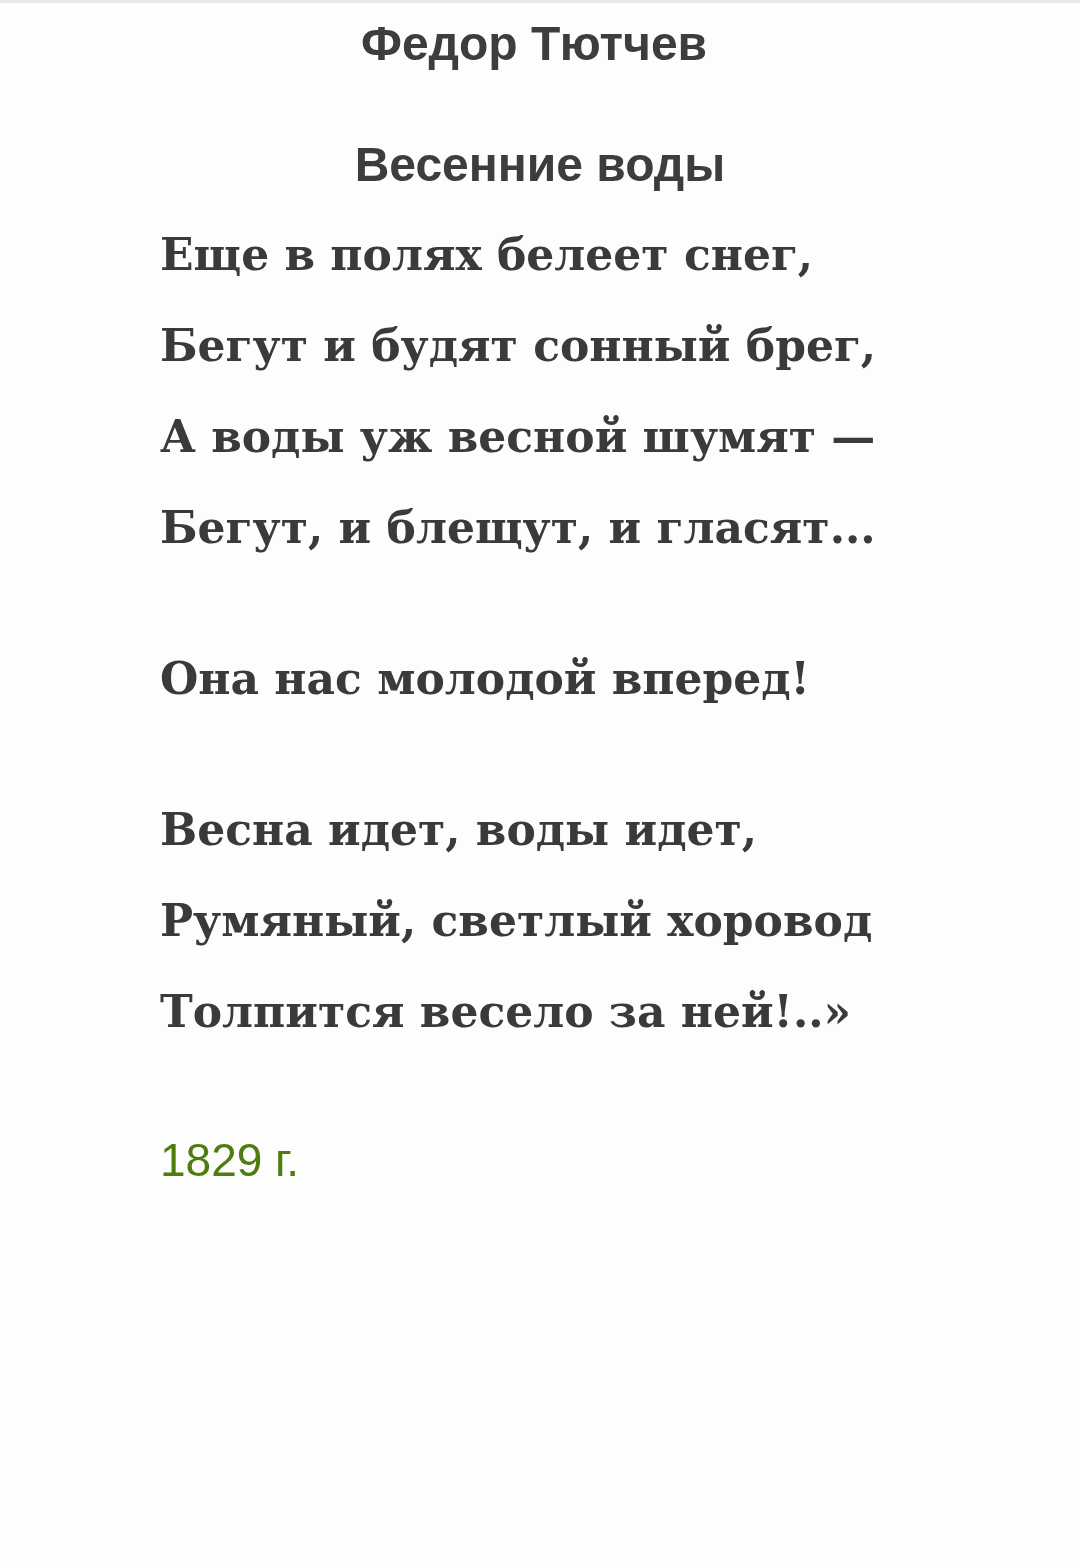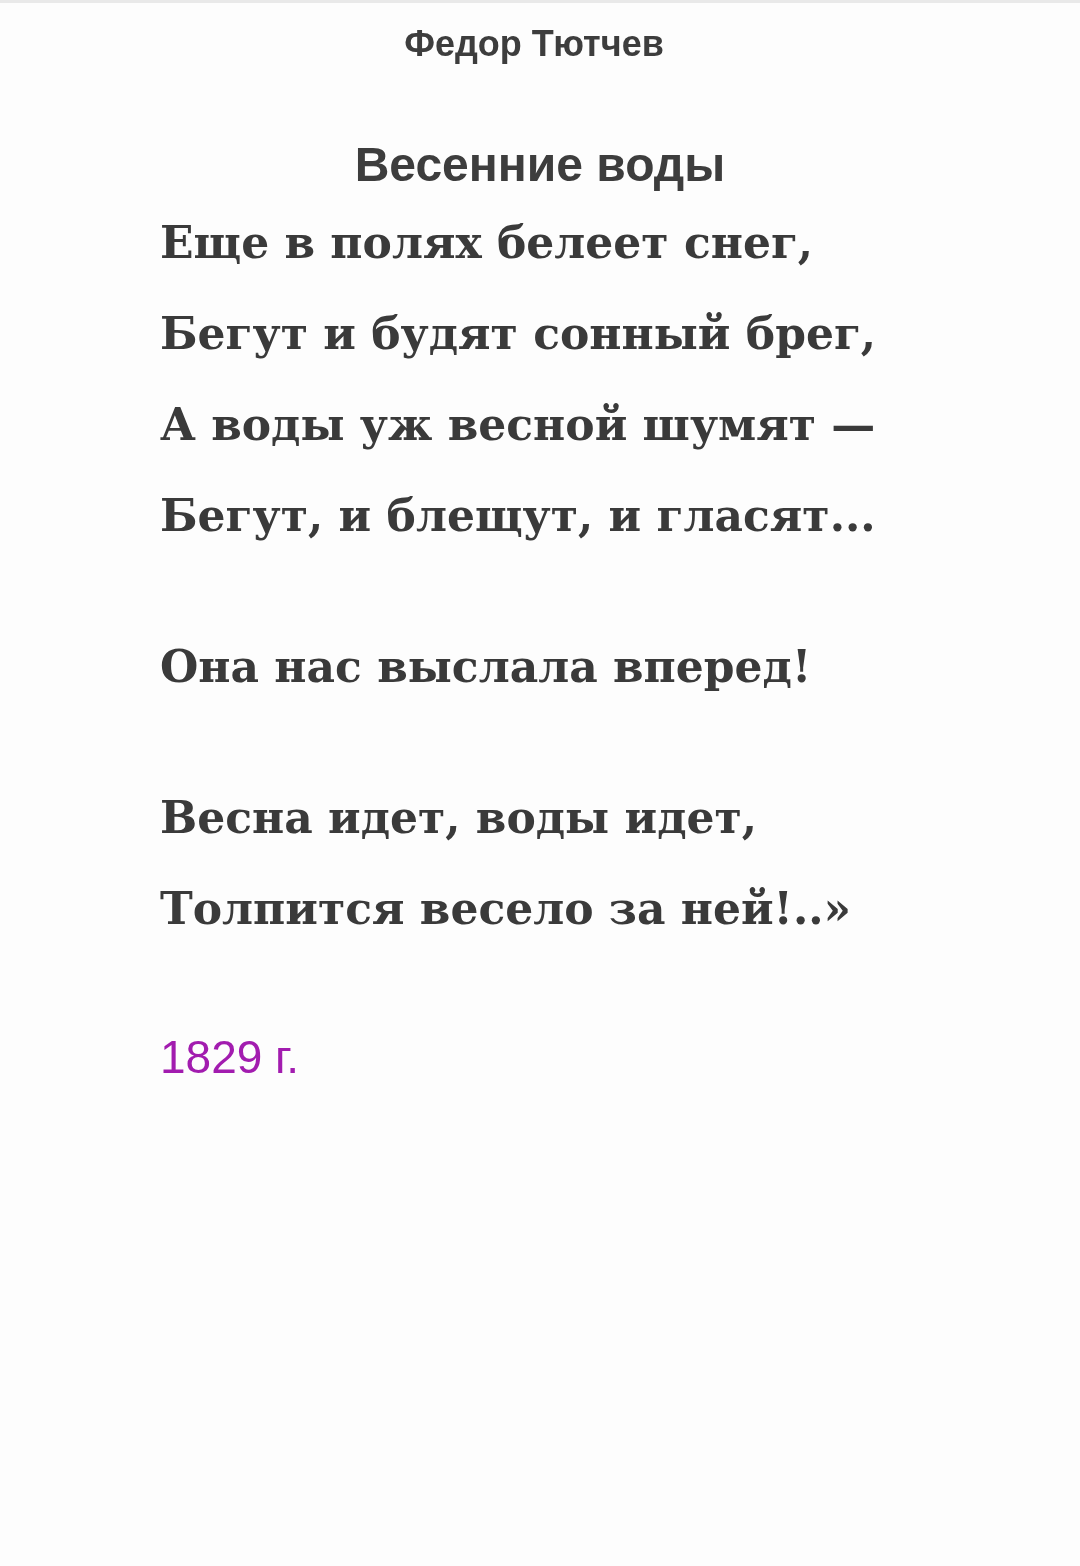--- a/index.html
+++ b/index.html
@@ -16,26 +16,26 @@
   .top-divider {
     width: 100%;
     height: 3px;
     background: #e9e9e9;            
   }
   .author {
     margin: 18px 12px 0 0;
     text-align: center;
     font-family: "Liberation Sans", sans-serif;
     font-weight: 700;
-    font-size: 36px;
+    font-size: 48px;
     line-height: 46px;
     color: #3d3d3d;                 
   }
   .title {
-    margin: 70px 0 4px 0;
+    margin: 70px 0 16px 0;
     text-align: center;
     font-family: "Liberation Sans", sans-serif;
     font-weight: 700;
     font-size: 48px;
     line-height: 56px;
     color: #3d3d3d;                 
   }
   .poem {
     margin: 2px 100px 0 160px;
     font-family: "DejaVu Serif", serif;
@@ -47,21 +47,21 @@
   .stanza p {
     margin: 0;
     line-height: 91px;
     white-space: nowrap;
   }
   .date {
     margin: 75px 0 0 160px;
     font-family: "Liberation Sans", sans-serif;
     font-size: 46px;
     line-height: 56px;
-    color: #a21caf;                 
+    color: #4d7c0f;                 
   }
 </style>
 </head>
 <body>
 
 <div class="top-divider"></div>
 
 <h2 class="author">Федор Тютчев</h2>
 
 <h1 class="title">Весенние воды</h1>
@@ -69,23 +69,24 @@
 <div class="poem">
 
   <div class="stanza">
     <p>Еще в полях белеет снег,</p>
     <p>Бегут и будят сонный брег,</p>
     <p>А воды уж весной шумят —</p>
     <p>Бегут, и блещут, и гласят...</p>
   </div>
 
   <div class="stanza">
-    <p>Она нас выслала вперед!</p>
+    <p>Она нас молодой вперед!</p>
   </div>
 
   <div class="stanza">
     <p>Весна идет, воды идет,</p>
+    <p>Румяный, светлый хоровод</p>
     <p>Толпится весело за ней!..»</p>
   </div>
 
 </div>
 
 <div class="date">1829 г.</div>
 
 </body></html>

